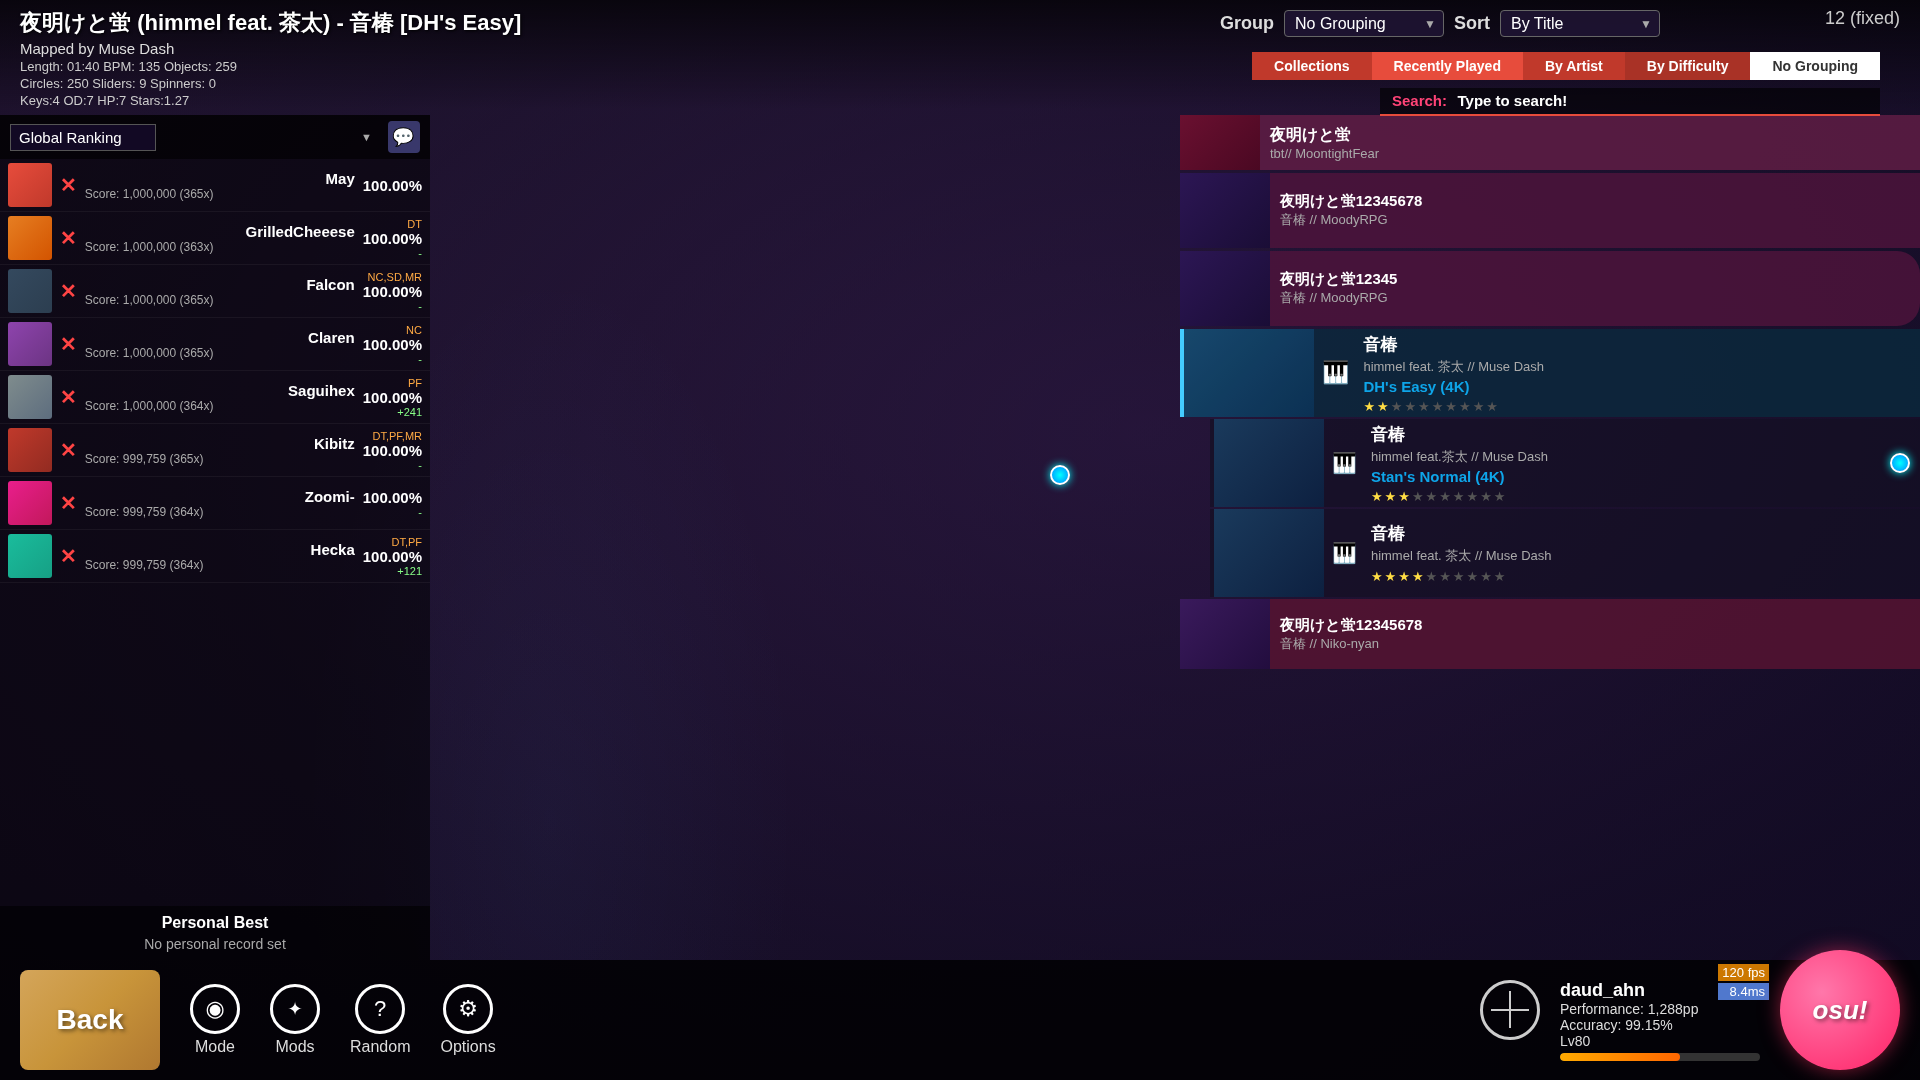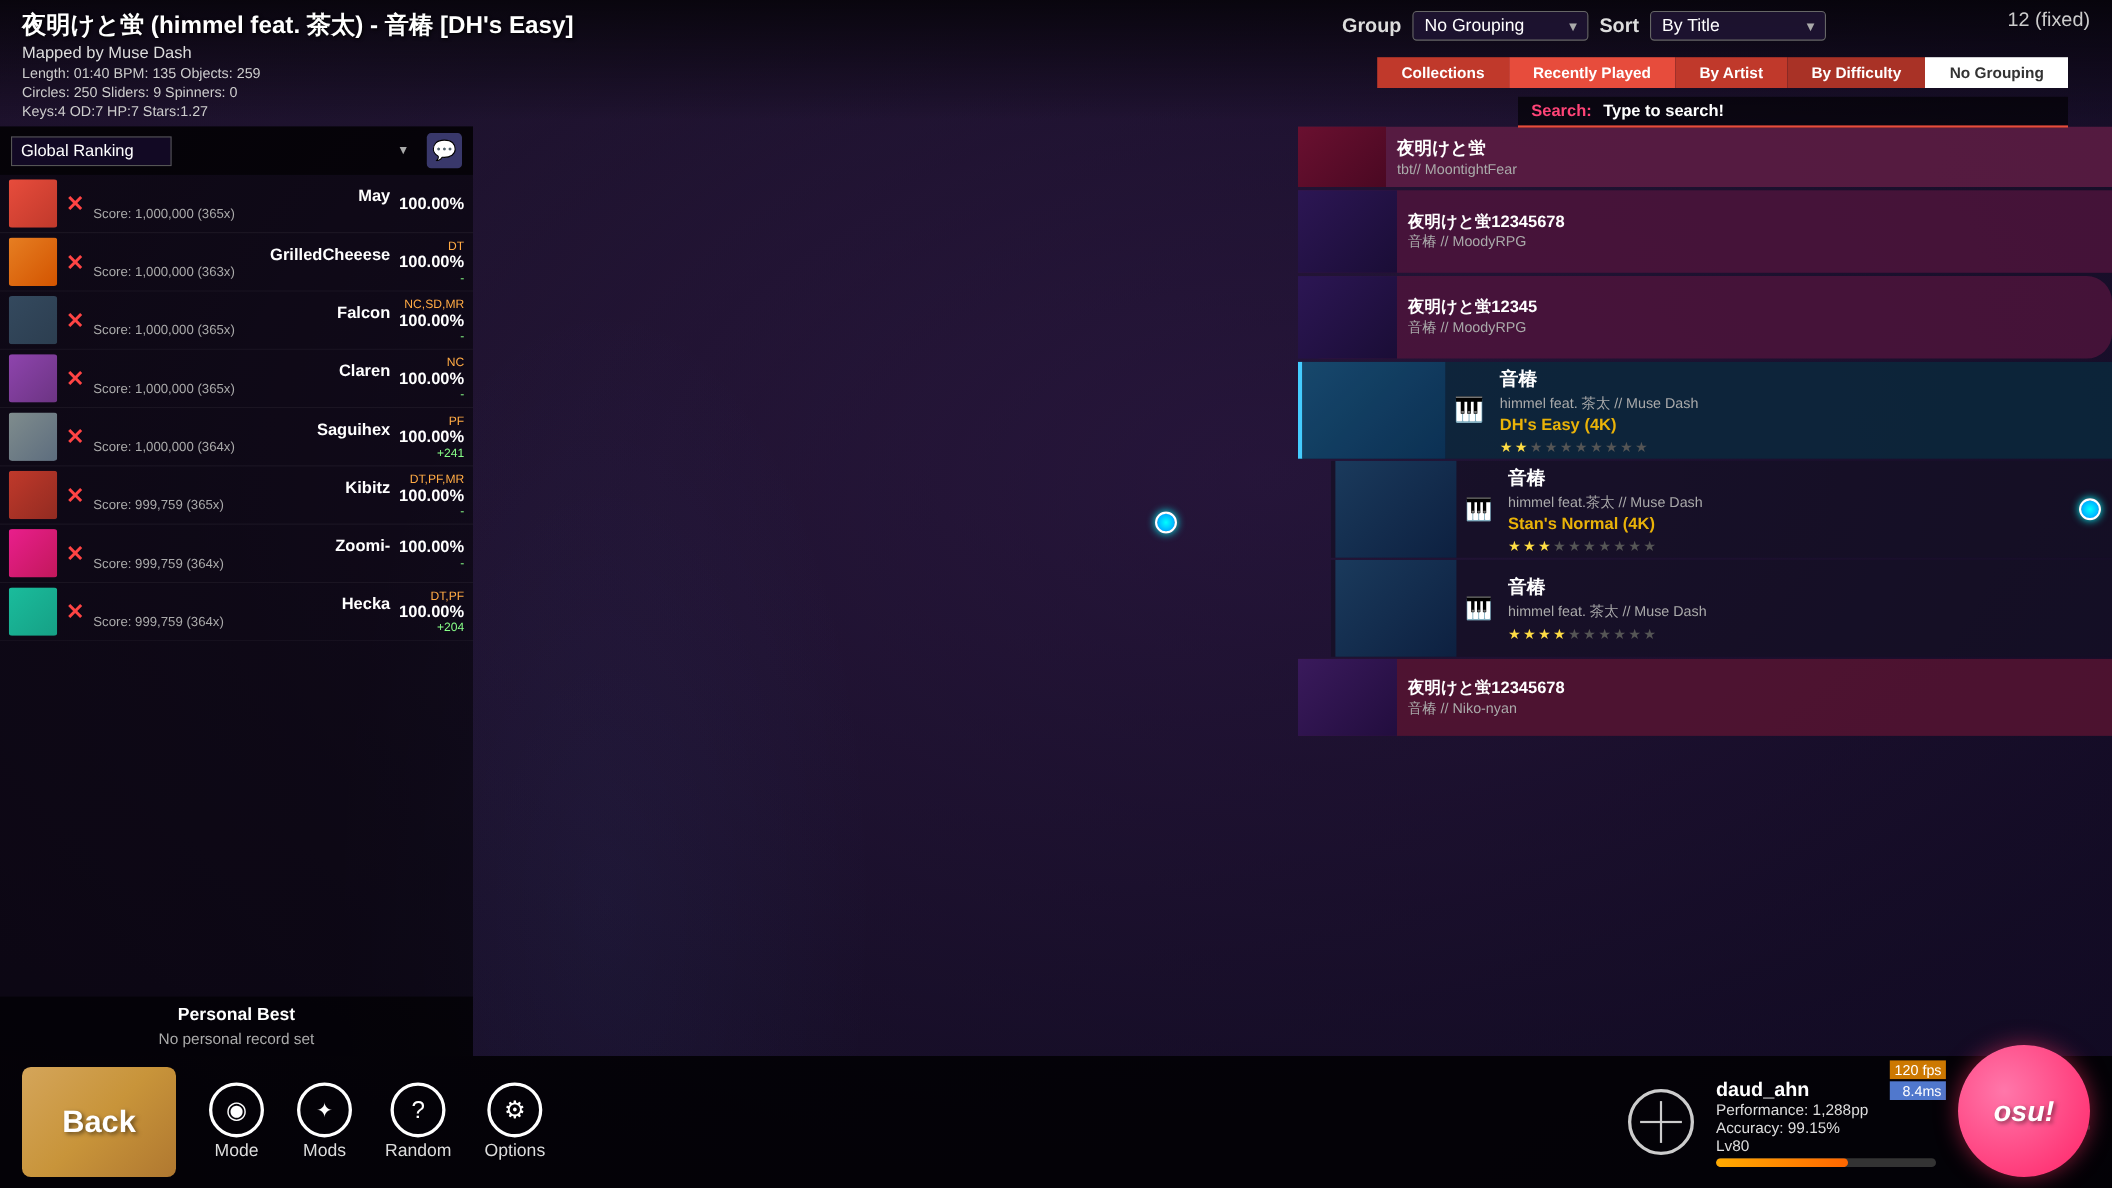--- a/index.html
+++ b/index.html
@@ -396,21 +396,21 @@
       font-weight: bold;
     }
 
     .beatmap-artist {
       font-size: 13px;
       color: #aaa;
     }
 
     .beatmap-diff {
       font-size: 15px;
-      color: #eab308;
+      color: #0ea5e9;
       font-weight: bold;
       margin-top: 2px;
     }
 
     .stars-row {
       display: flex;
       gap: 2px;
       margin-top: 4px;
     }
 
@@ -513,21 +513,20 @@
     }
 
     .bottom-btn-label {
       font-size: 16px;
       color: #ddd;
     }
 
     .user-info-section {
       margin-left: auto;
       display: flex;
-      align-items: center;
       gap: 20px;
     }
 
     .aim-icon {
       width: 60px;
       height: 60px;
       position: relative;
       flex-shrink: 0;
     }
 
@@ -917,21 +916,21 @@
           <div class="avatar-placeholder av-hecka"></div>
         </div>
       <span class="score-x-icon">✕</span>
       <div class="score-info">
         <div class="score-username">Hecka</div>
         <div class="score-detail">Score: 999,759 (364x)</div>
       </div>
       <div class="score-right">
         <div class="score-mod">DT,PF</div>
         <div class="score-pct">100.00%</div>
-        <div class="score-bonus" style="color:#88ff88">+204</div>
+        <div class="score-bonus" style="color:#88ff88">+121</div>
       </div>
     </div>
   </div>
 
   <div class="personal-best-section">
     <div class="personal-best-label">Personal Best</div>
     <div class="personal-best-value">No personal record set</div>
   </div>
 </div>
 

